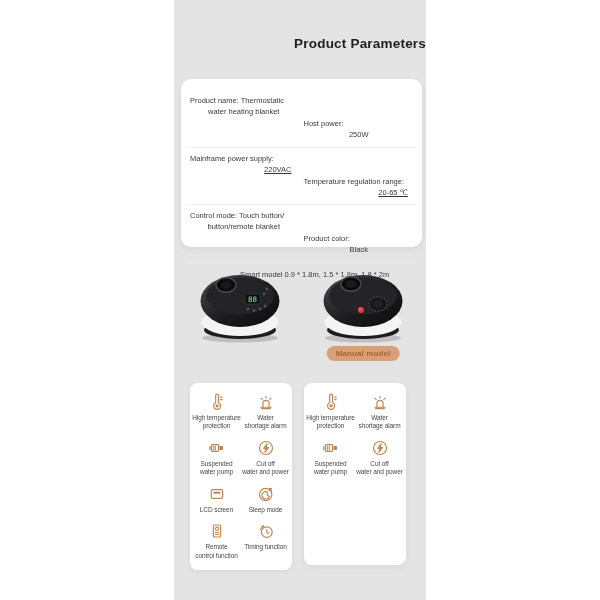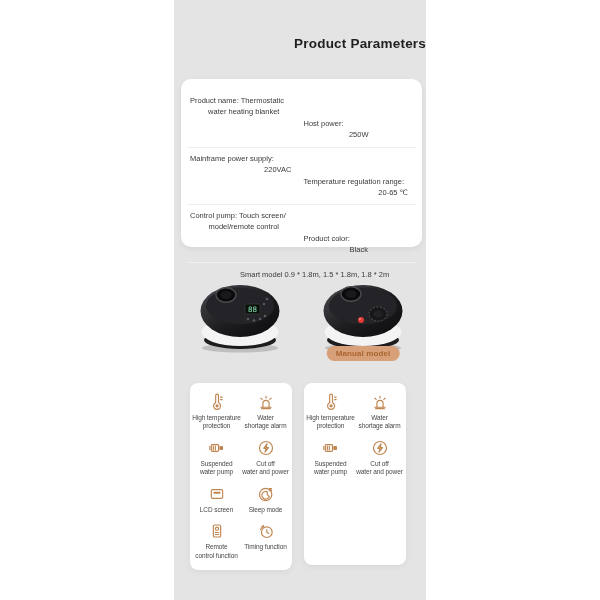--- a/index.html
+++ b/index.html
@@ -27,25 +27,25 @@
     display:flex;border-bottom:1px solid #efefef;
     padding:5px 0 6px 0;
     justify-content:space-between;
   }
   .p-row:last-child{border-bottom:none;}
   .cell{box-sizing:border-box;font-size:7.5px;line-height:1.5;color:#3a3a3a;}
   .cell.left{width:50%;padding-left:3px;padding-right:4px;}
   .cell.right{width:50%;padding-left:2px;padding-right:2px;margin-top:23px;}
   .cell .l1{text-align:left;white-space:nowrap;}
   .cell .l2{text-align:center;}
-  .cell .l2.r{text-align:right;padding-right:6px;}
+  .cell .l2.r{text-align:right;padding-right:6px;text-decoration:underline;}
   .p-row.size{display:block;font-size:7.5px;line-height:1.5;color:#3a3a3a;padding:6px 0 8px 3px;}
   .p-row.size .l2{margin-left:50px;}
   
-  .photo{position:absolute;top:264px;width:104px;height:90px;}
+  .photo{position:absolute;top:254px;width:104px;height:90px;}
   .photo.smart{left:14px;}
   .photo.manual{left:137px;}
   
   .badge{
     position:absolute;top:346px;transform:translateX(-50%);
     background:#d7a078;color:#aa6430;font-size:8px;font-weight:600;
     padding:3px 9px;border-radius:9px;white-space:nowrap;letter-spacing:.1px;
   }
   .badge.b-smart{left:66px;margin-top:44px;}
   .badge.b-manual{left:189px;}
@@ -134,22 +134,22 @@
         <div class="l1">Mainframe power supply:</div>
         <div class="l2 r">220VAC</div>
       </div>
       <div class="cell right">
         <div class="l1">Temperature regulation range:</div>
         <div class="l2 r">20-65 ℃</div>
       </div>
     </div>
     <div class="p-row">
       <div class="cell left">
-        <div class="l1">Control pump: Touch screen/</div>
-        <div class="l2">model/remote control</div>
+        <div class="l1">Control mode: Touch button/</div>
+        <div class="l2">button/remote blanket</div>
       </div>
       <div class="cell right">
         <div class="l1">Product color:</div>
         <div class="l2">Black</div>
       </div>
     </div>
     <div class="p-row size">
       <div class="l2">Smart model 0.9 * 1.8m, 1.5 * 1.8m, 1.8 * 2m</div>
     </div>
   </section>

